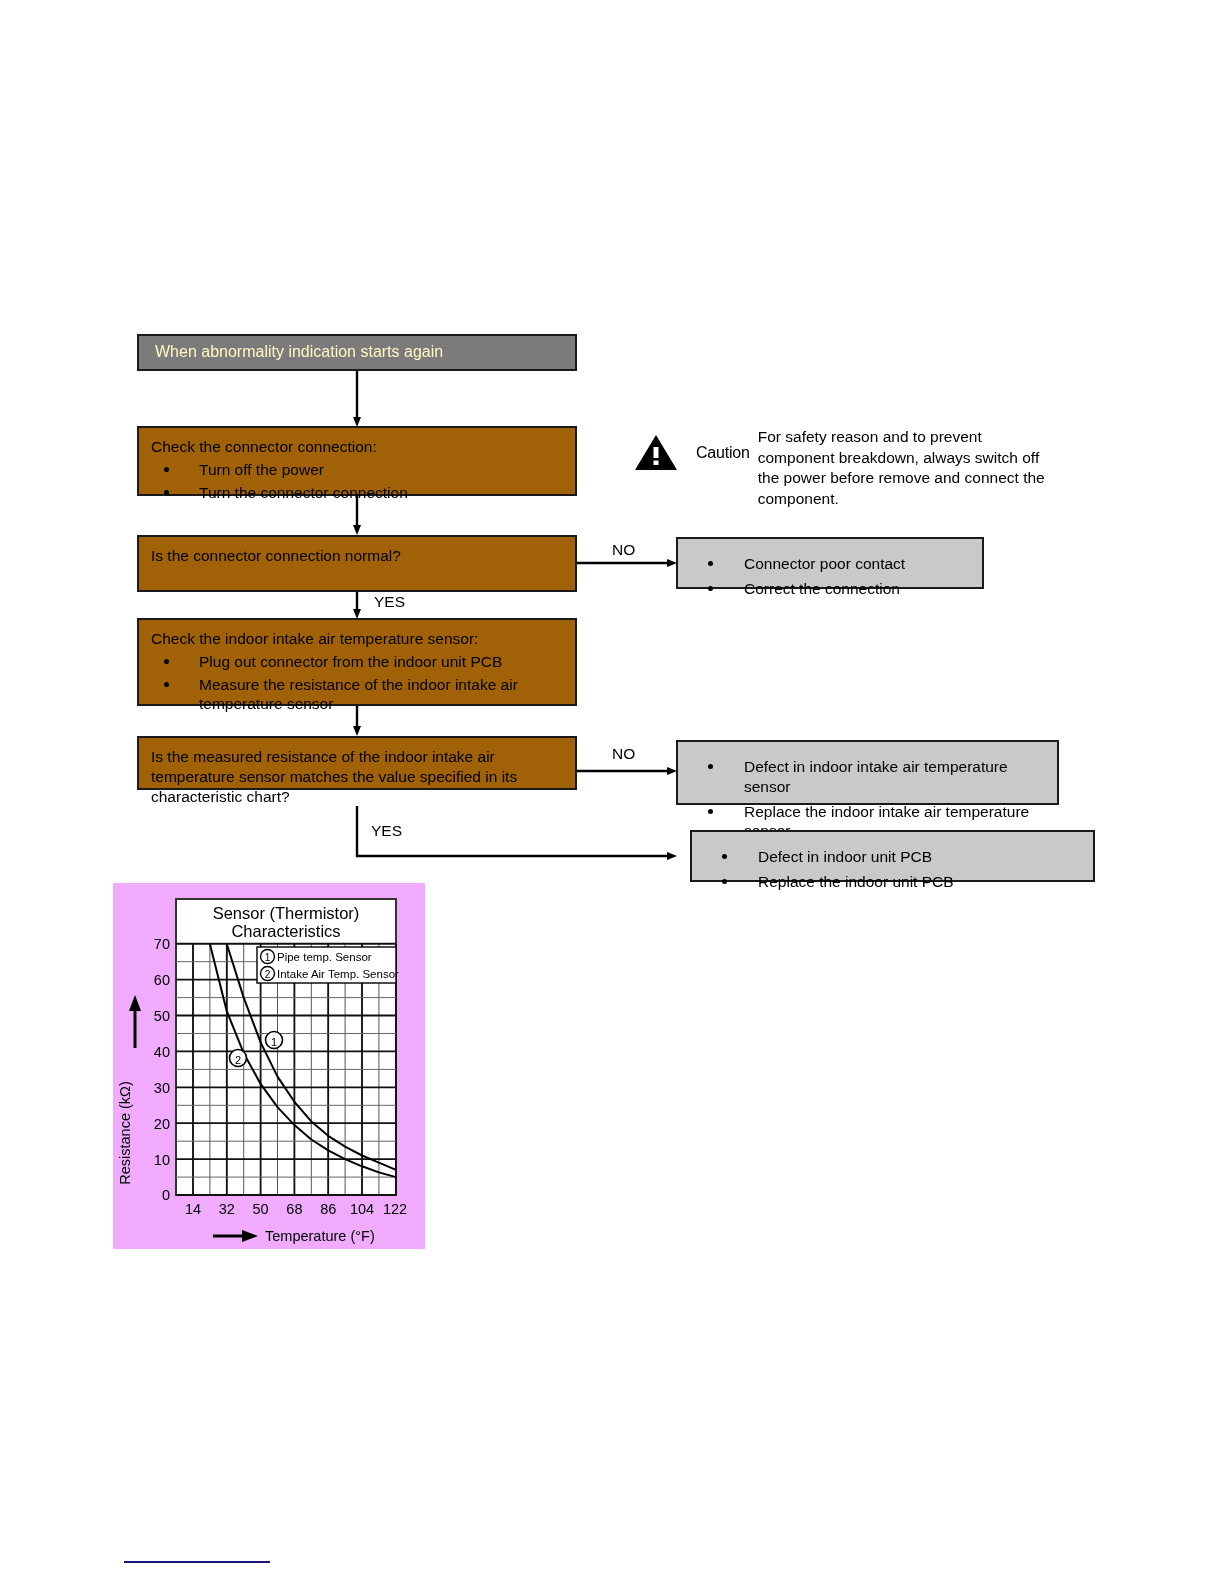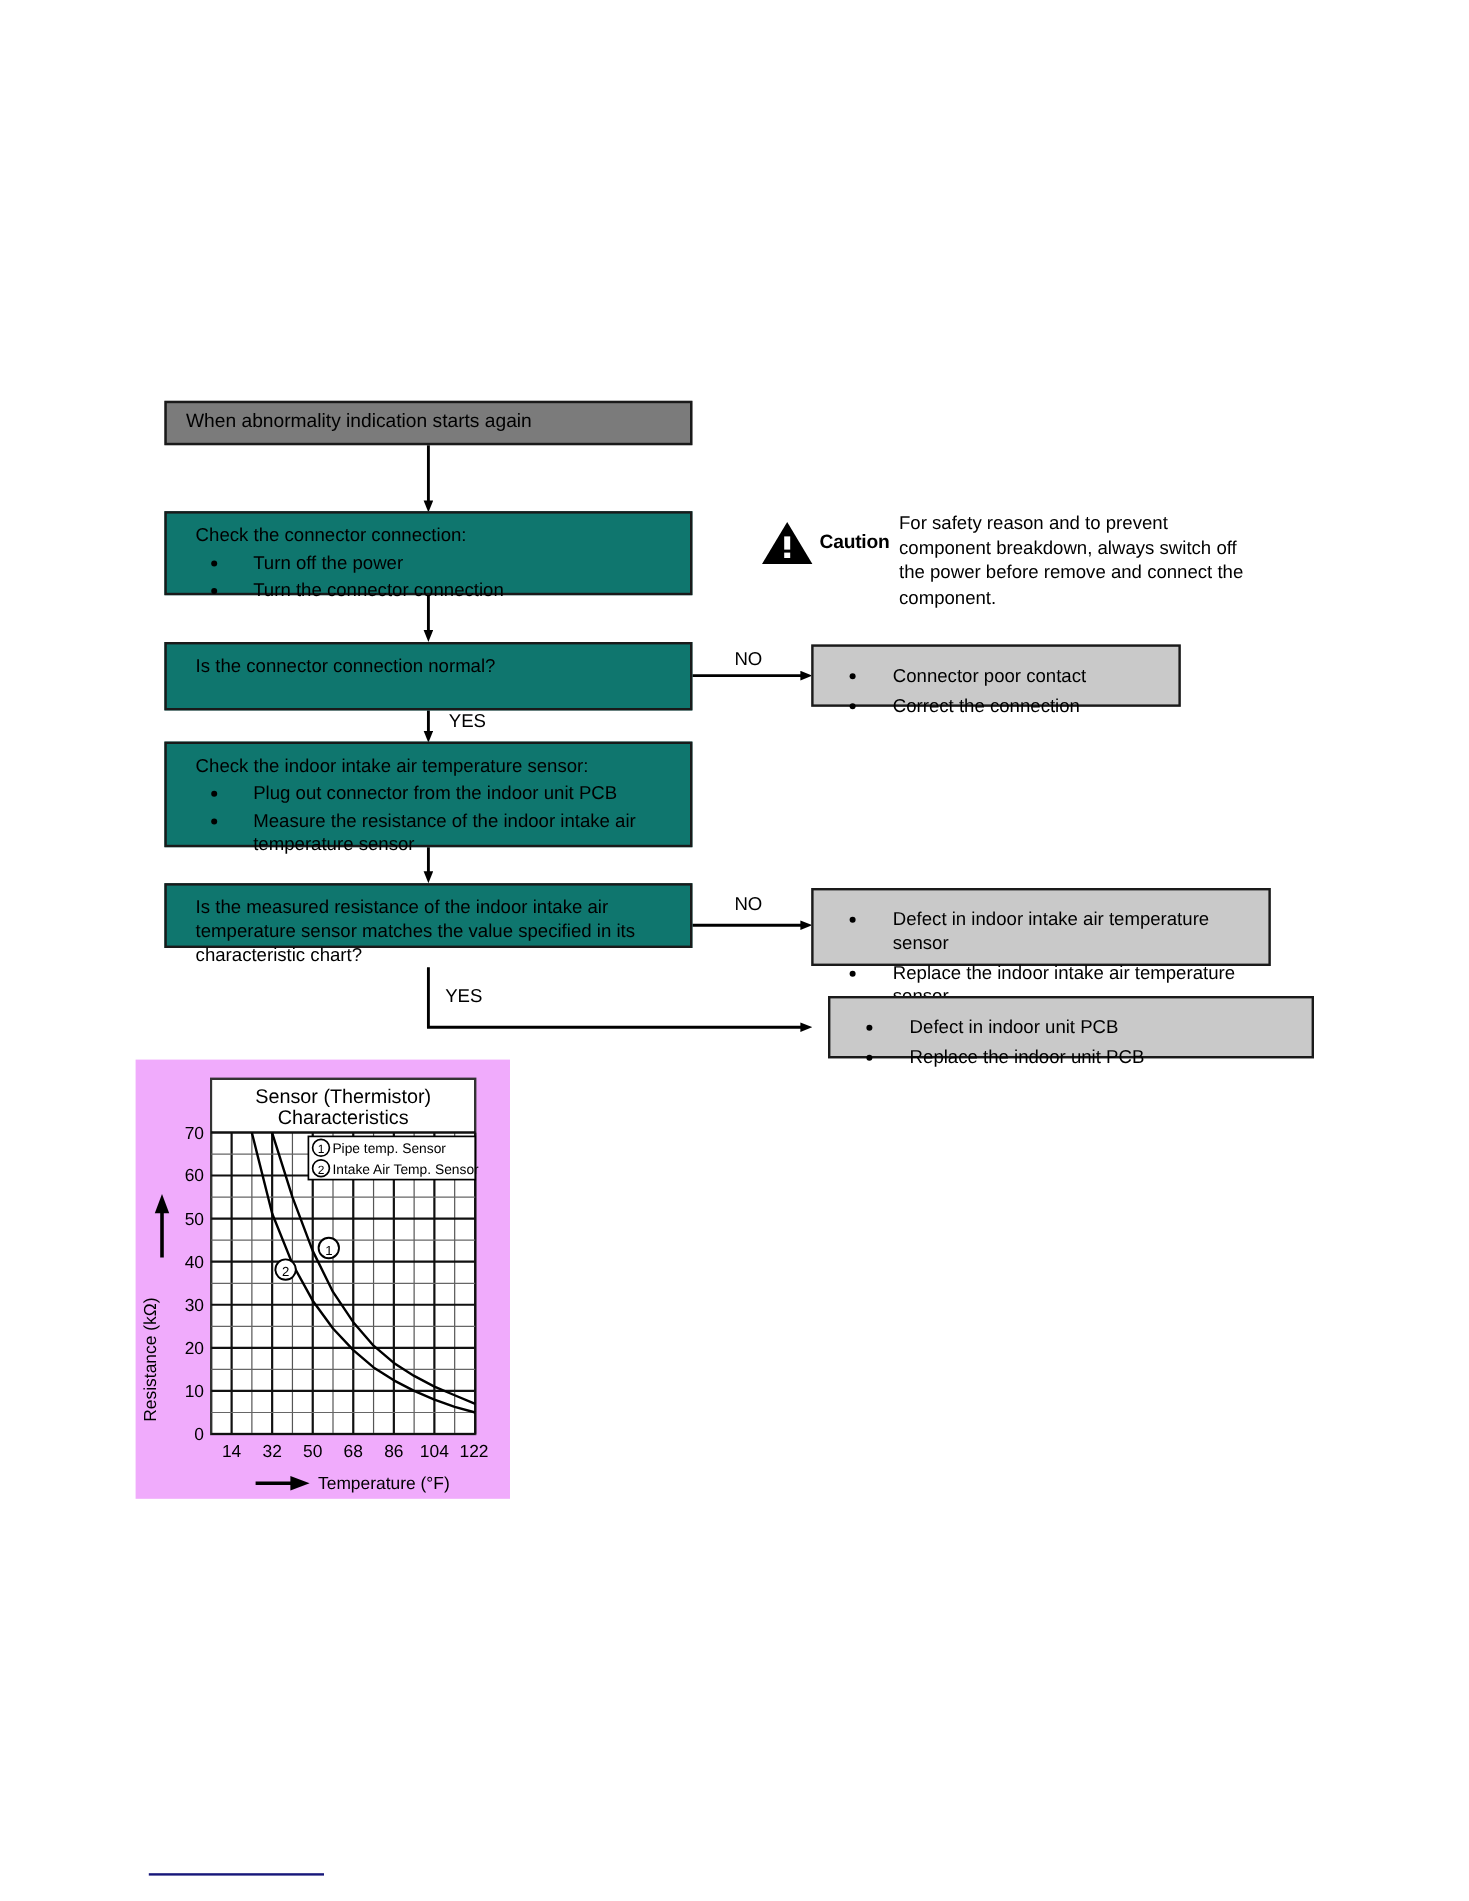--- a/index.html
+++ b/index.html
@@ -18,29 +18,29 @@
 
   .page { position: absolute; inset: 0; }
 
   
   .flow { position: absolute; left: 0; top: 0; width: 1224px; height: 1584px; }
 
   .box {
     position: absolute;
     box-sizing: border-box;
     border: 2px solid #1a1a1a;
-    background: #0f766e;
+    background: #a16207;
     font-size: 15.5px;
     line-height: 1.28;
-    padding: 9px 12px 8px 24px;
+    padding: 9px 12px 8px 12px;
   }
 
   .box.header-bar {
     background: #7b7b7b;
-    color: #000000;
+    color: #fef9c3;
     display: flex;
     align-items: center;
     padding: 0 16px;
     font-size: 16px;
     text-align: center;
   }
 
   .box.result {
     background: #c9c9c9;
     padding: 10px 12px 10px 12px;
@@ -84,22 +84,22 @@
     align-items: flex-start;
   }
   .caution-mark {
     display: flex;
     align-items: center;
     margin-right: 8px;
     padding-top: 8px;
   }
   .caution-word {
     font-size: 16px;
-    font-weight: bold;
-    margin-left: 4px;
+    font-weight: normal;
+    margin-left: 17px;
     letter-spacing: -0.2px;
   }
   .caution-text {
     font-size: 15.5px;
     line-height: 1.33;
     padding-top: 2px;
   }
 
   
   .chart-panel {

